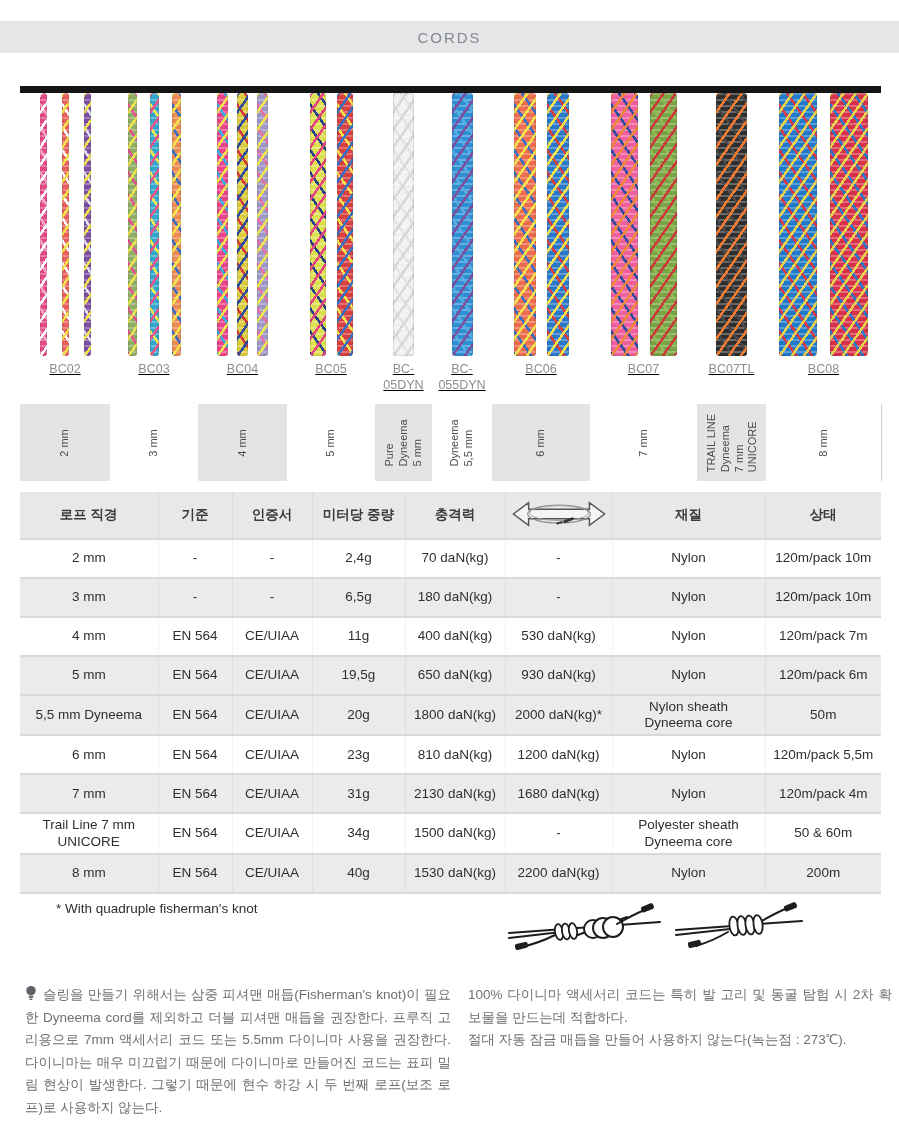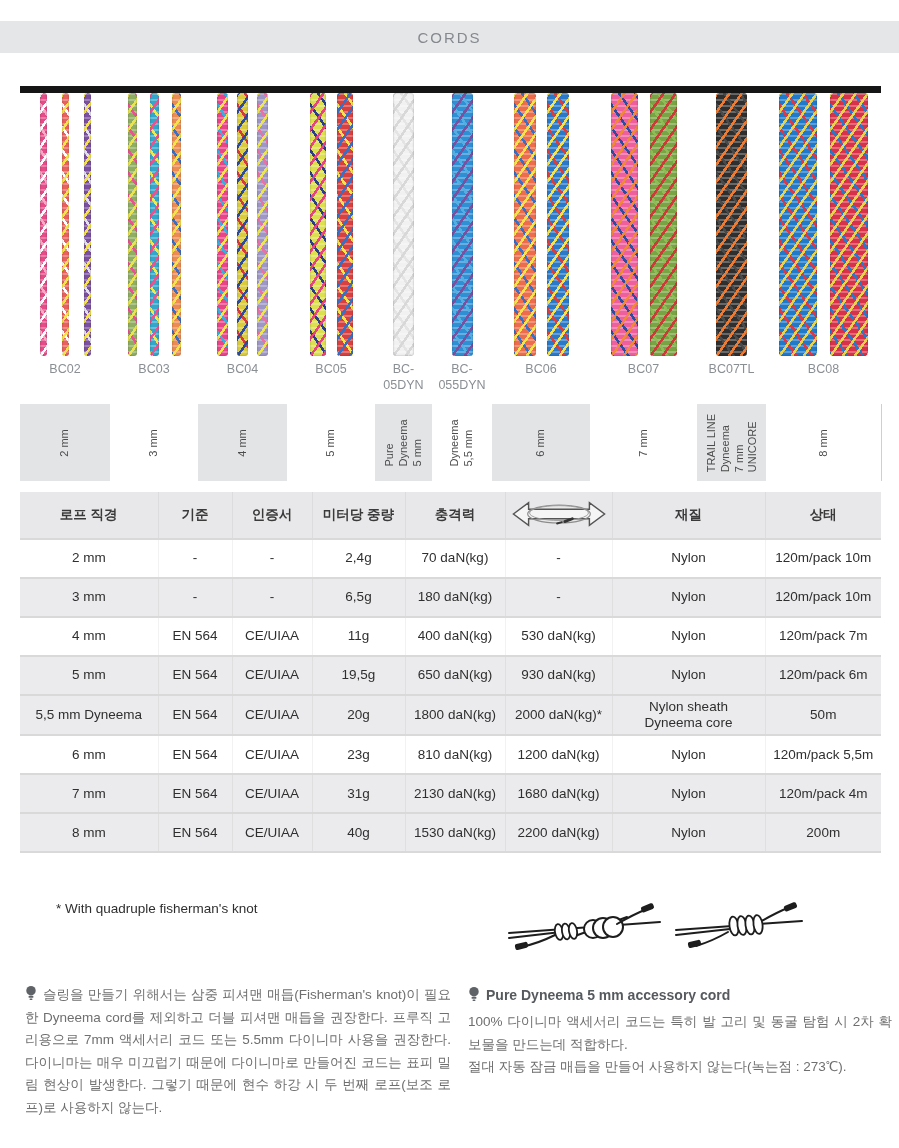--- a/index.html
+++ b/index.html
@@ -8,21 +8,21 @@
 
   
   .banner{position:absolute;top:21px;left:0;width:899px;height:32px;background:#e5e6e8;
           display:flex;align-items:center;justify-content:center;}
   .banner .title{font-size:15px;letter-spacing:2px;color:#85898e;font-weight:400;}
 
   
   .hang-bar{position:absolute;top:86px;left:20px;width:861px;height:7px;background:#151515;}
 
   
-  .grid10{display:grid;grid-template-columns:90px 88px 89px 88px 57px 60px 98px 107px 69px 115px;}
+  .grid10{display:grid;grid-template-columns:90px 88px 89px 88px 57px 60px 98px 107px 69px 115px;text-decoration:underline;}
 
   .ropes{position:absolute;top:93px;left:20px;width:861px;height:263px;}
   .rope-cell{display:flex;justify-content:center;align-items:stretch;}
   .rope-cell.g1{gap:15px;} .rope-cell.g2{gap:13px;} .rope-cell.g3{gap:9px;}
   .rope-cell.g4{gap:11px;} .rope-cell.g7{gap:11px;} .rope-cell.g8{gap:12px;} .rope-cell.g10{gap:13px;}
   .cord{height:100%;border-radius:3px;box-shadow:inset 0 0 2px rgba(0,0,0,.35);}
 
   .labels{position:absolute;top:361px;left:20px;width:861px;}
   .code-label{text-align:center;font-size:12.5px;color:#8a8f94;line-height:1.3;white-space:pre-line;}
 
@@ -269,20 +269,32 @@
           <tr class="stripe">
             <td>7 mm</td>
             <td>EN 564</td>
             <td>CE/UIAA</td>
             <td>31g</td>
             <td>2130 daN(kg)</td>
             <td>1680 daN(kg)</td>
             <td>Nylon</td>
             <td>120m/pack 4m</td>
           </tr>
+          <tr>
+            <td>Trail Line 7 mm
+UNICORE</td>
+            <td>EN 564</td>
+            <td>CE/UIAA</td>
+            <td>34g</td>
+            <td>1500 daN(kg)</td>
+            <td>-</td>
+            <td>Polyester sheath
+Dyneema core</td>
+            <td>50 &amp; 60m</td>
+          </tr>
           <tr class="stripe">
             <td>8 mm</td>
             <td>EN 564</td>
             <td>CE/UIAA</td>
             <td>40g</td>
             <td>1530 daN(kg)</td>
             <td>2200 daN(kg)</td>
             <td>Nylon</td>
             <td>200m</td>
           </tr>
@@ -335,24 +347,17 @@
     <p>
       <svg class="bulb" width="12" height="17" viewBox="0 0 12 18">
         <circle cx="6" cy="6" r="5" fill="#5f6368"></circle>
         <rect x="3.4" y="11.4" width="5.2" height="2.2" rx="1" fill="#5f6368"></rect>
         <rect x="4.4" y="14.4" width="3.2" height="1.6" rx="0.8" fill="#5f6368"></rect>
       </svg><span>슬링을 만들기 위해서는 삼중 피셔맨 매듭(Fisherman's knot)이 필요한 Dyneema cord를 제외하고 더블 피셔맨 매듭을 권장한다. 프루직 고리용으로 7mm 액세서리 코드 또는 5.5mm 다이니마 사용을 권장한다. 다이니마는 매우 미끄럽기 때문에 다이니마로 만들어진 코드는 표피 밀림 현상이 발생한다. 그렇기 때문에 현수 하강 시 두 번째 로프(보조 로프)로 사용하지 않는다.</span>
     </p>
   </div>
 
   <div class="note note-right">
-    <p class="nr-title">
-      <svg class="bulb" width="12" height="17" viewBox="0 0 12 18">
-        <circle cx="6" cy="6" r="5" fill="#5f6368"></circle>
-        <rect x="3.4" y="11.4" width="5.2" height="2.2" rx="1" fill="#5f6368"></rect>
-        <rect x="4.4" y="14.4" width="3.2" height="1.6" rx="0.8" fill="#5f6368"></rect>
-      </svg><span>Pure Dyneema 5 mm accessory cord</span>
-    </p>
     <p class="just">100% 다이니마 액세서리 코드는 특히 발 고리 및 동굴 탐험 시 2차 확보물을 만드는데 적합하다.</p>
     <p>절대 자동 잠금 매듭을 만들어 사용하지 않는다(녹는점 : 273℃).</p>
   </div>
 
 </div>
 
 </body></html>

